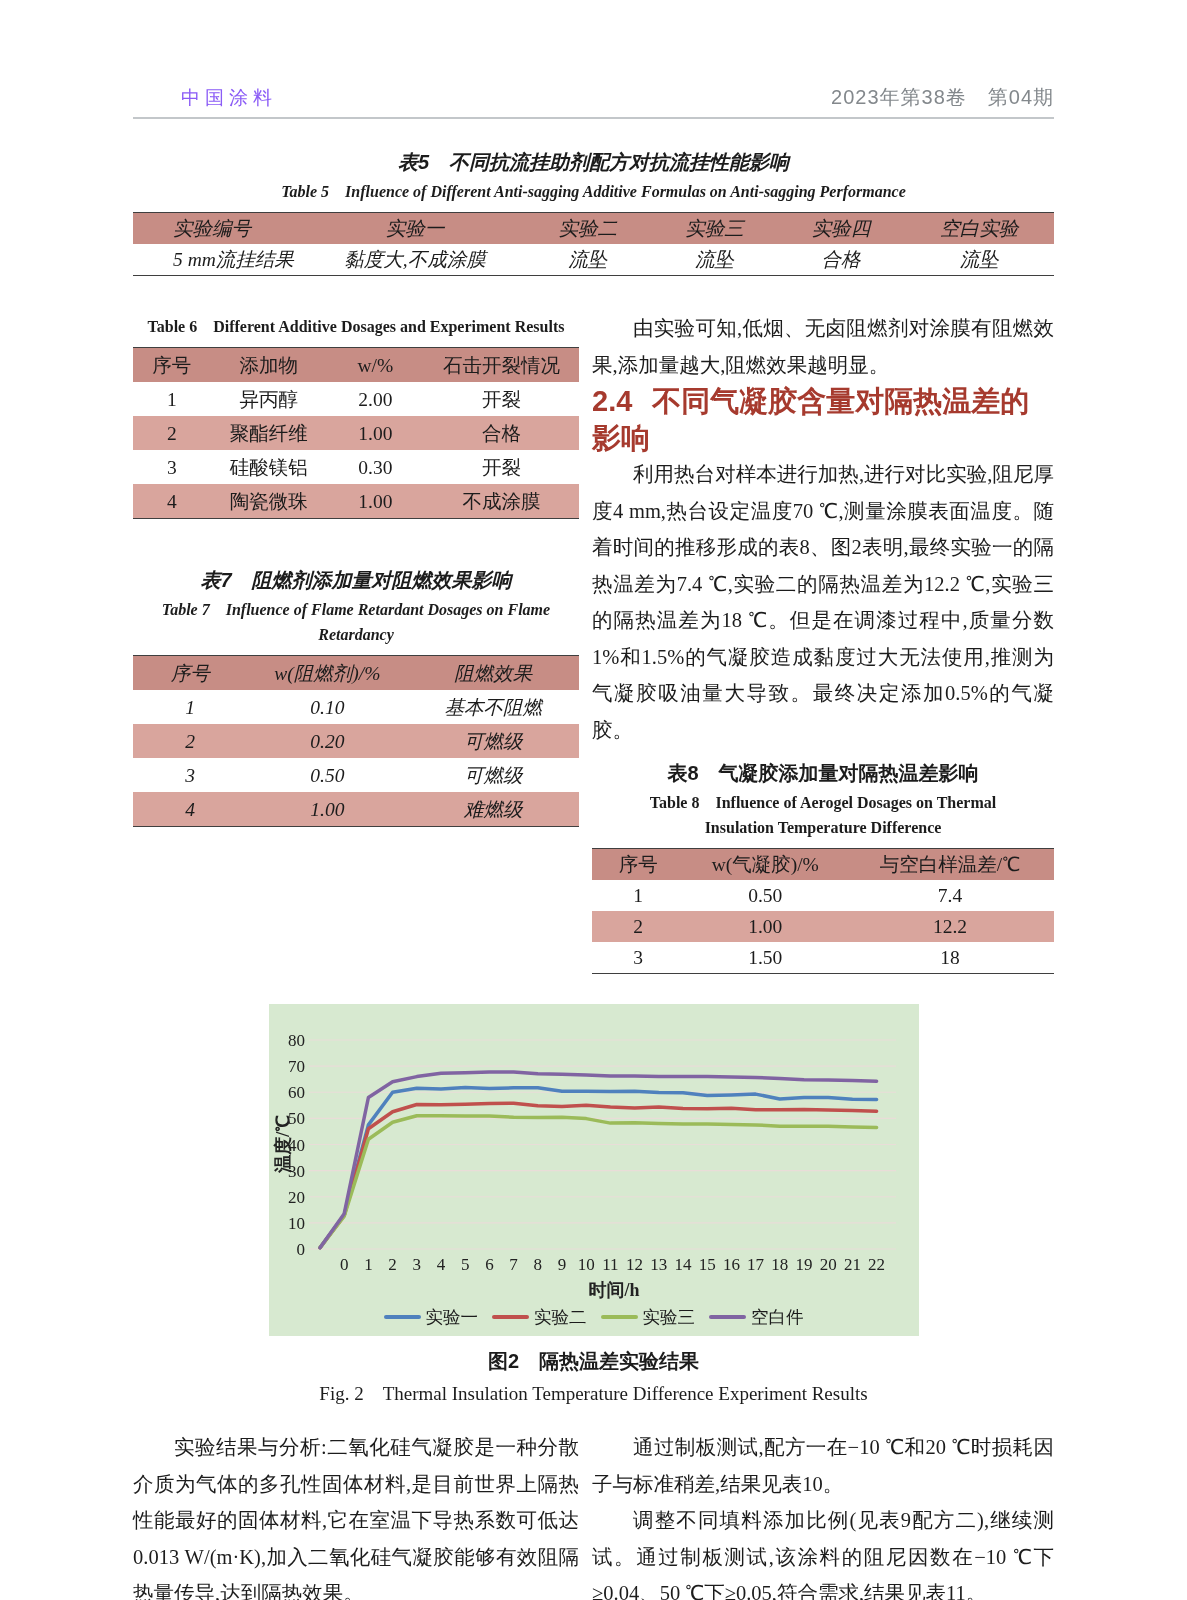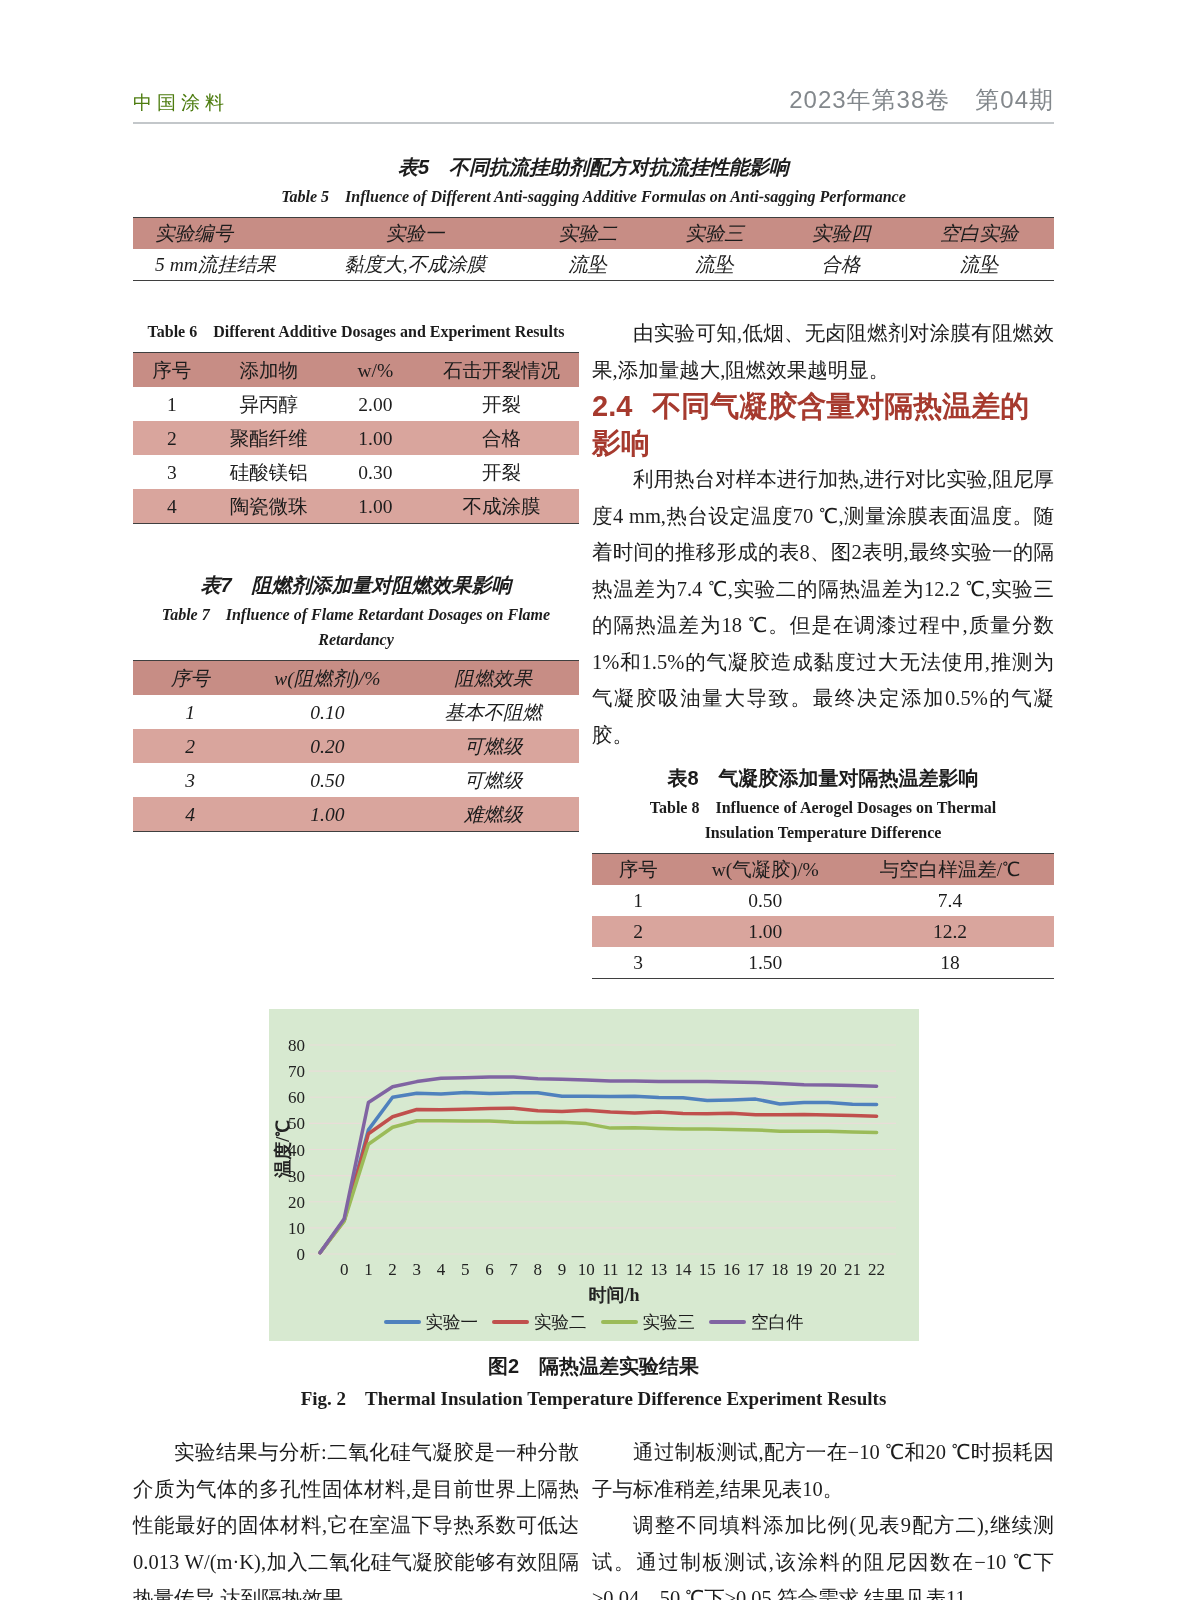--- a/index.html
+++ b/index.html
@@ -13,34 +13,34 @@
     color:#1c1c1c;
     display:flex; flex-direction:column;
     padding:84px 133px 52px 133px;
     overflow:hidden;
   }
   
   .pgheader {
     display:flex; justify-content:space-between; align-items:flex-end;
     border-bottom:2px solid #c3c7ca; padding-bottom:6px;
   }
-  .journal-name { font-size:19px; color:#4d7c0f; letter-spacing:5px; font-family:"Liberation Sans",sans-serif; }
-  .issue-info  { font-size:24px; color:#83888c; font-family:"Liberation Sans",sans-serif; letter-spacing:1px; }
+  .journal-name { font-size:19px; color:#8b5cf6; letter-spacing:5px; font-family:"Liberation Sans",sans-serif;margin-left:48px; }
+  .issue-info  { font-size:20px; color:#83888c; font-family:"Liberation Sans",sans-serif; letter-spacing:1px; }
 
   
   .tbl-title-zh { text-align:center; font-family:"Liberation Sans",sans-serif; font-weight:bold; font-size:20px; margin-top:4px; }
   .tbl-title-en { text-align:center; font-weight:bold; font-size:16px; line-height:25px; margin-top:3px; }
   .dtable { border-top:1.5px solid #3f3f3f; border-bottom:1.5px solid #3f3f3f; margin-top:8px; font-size:19.5px; }
   .trow { display:grid; align-items:center; text-align:center; min-height:31px; }
   .thead { background:#c78d85; }
   .trow.alt { background:#d9a59d; }
   .tcell { padding:2px 4px; line-height:27px; }
 
   .t5 .trow { grid-template-columns:1.5fr 1.9fr 1.1fr 1.1fr 1.1fr 1.3fr; min-height:31px; }
-  .t5 .tcell:first-child { text-align:left; padding-left:22px; }
+  .t5 .tcell:first-child { text-align:left; padding-left:40px; }
   .t6 .trow { grid-template-columns:0.8fr 1.2fr 1.0fr 1.6fr; min-height:34px; }
   .t7 .trow { grid-template-columns:1.0fr 1.4fr 1.5fr; min-height:34px; }
   .t8 .trow { grid-template-columns:0.8fr 1.4fr 1.8fr; min-height:30px; }
 
   .tablewrap-t5 { margin-top:26px;font-style:italic; }
 
   
   .cols { display:flex; gap:13px; margin-top:34px; }
   .col-left  { width:446px; }
   .col-right { width:462px; }
@@ -55,21 +55,21 @@
 
   
   .figure-outer { margin-top:30px; }
   .figure { width:650px; margin:0 auto; background:#d7e9d0; padding-bottom:6px; }
   .figure svg { display:block; }
   .legend-row { display:flex; justify-content:center; align-items:center; gap:14px; height:26px; }
   .legend-item { display:flex; align-items:center; gap:5px; }
   .legend-swatch { width:37px; height:4.5px; border-radius:2px; }
   .legend-label { font-size:17.5px; }
   .fig-cap-zh { text-align:center; font-family:"Liberation Sans",sans-serif; font-weight:bold; font-size:20px; margin-top:12px; }
-  .fig-cap-en { text-align:center; font-weight:bold; font-size:19px; margin-top:6px; }
+  .fig-cap-en { text-align:center; font-weight:normal; font-size:19px; margin-top:6px; }
 
   .cols.bottom { margin-top:22px; }
 </style>
 </head>
 <body>
 
 <div class="page">
 
   <div class="pgheader">
     <span class="journal-name">中国涂料</span>

